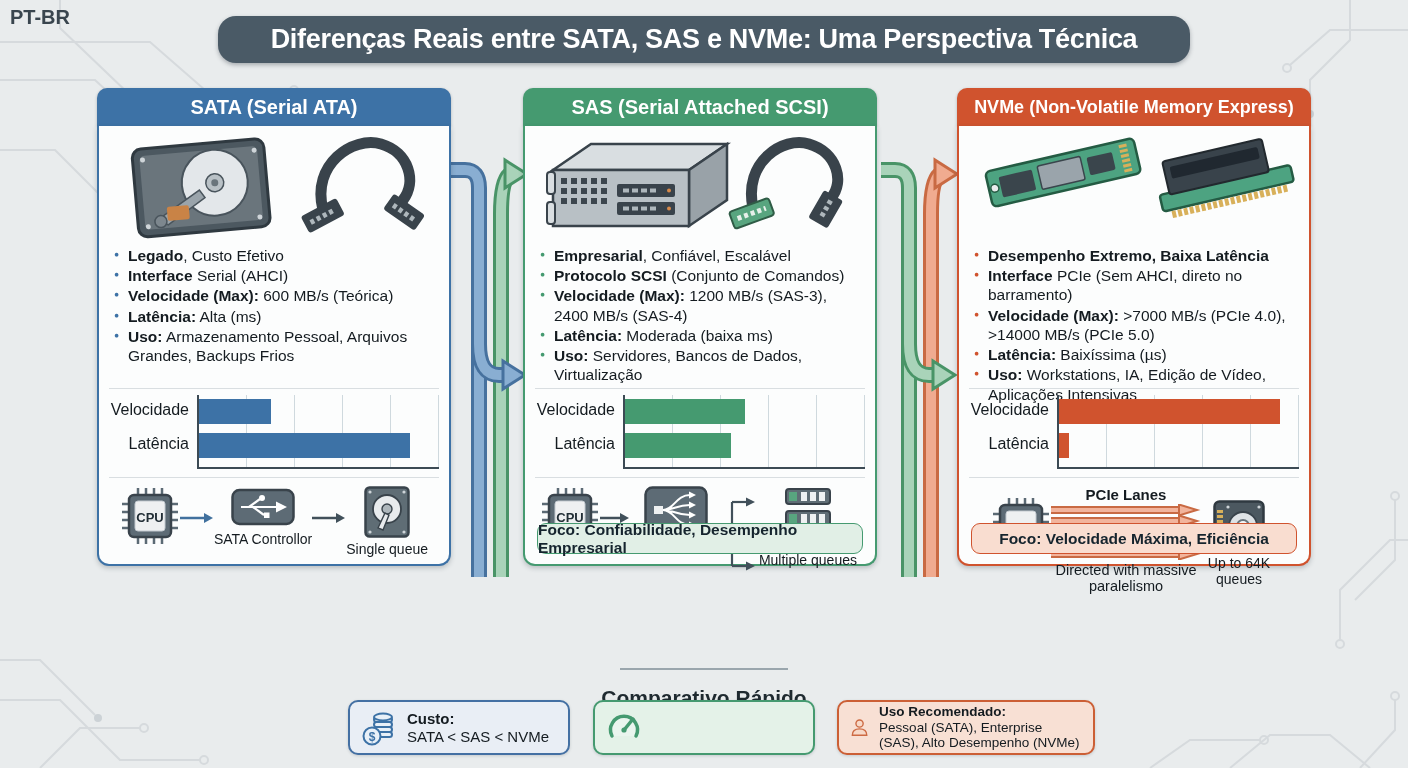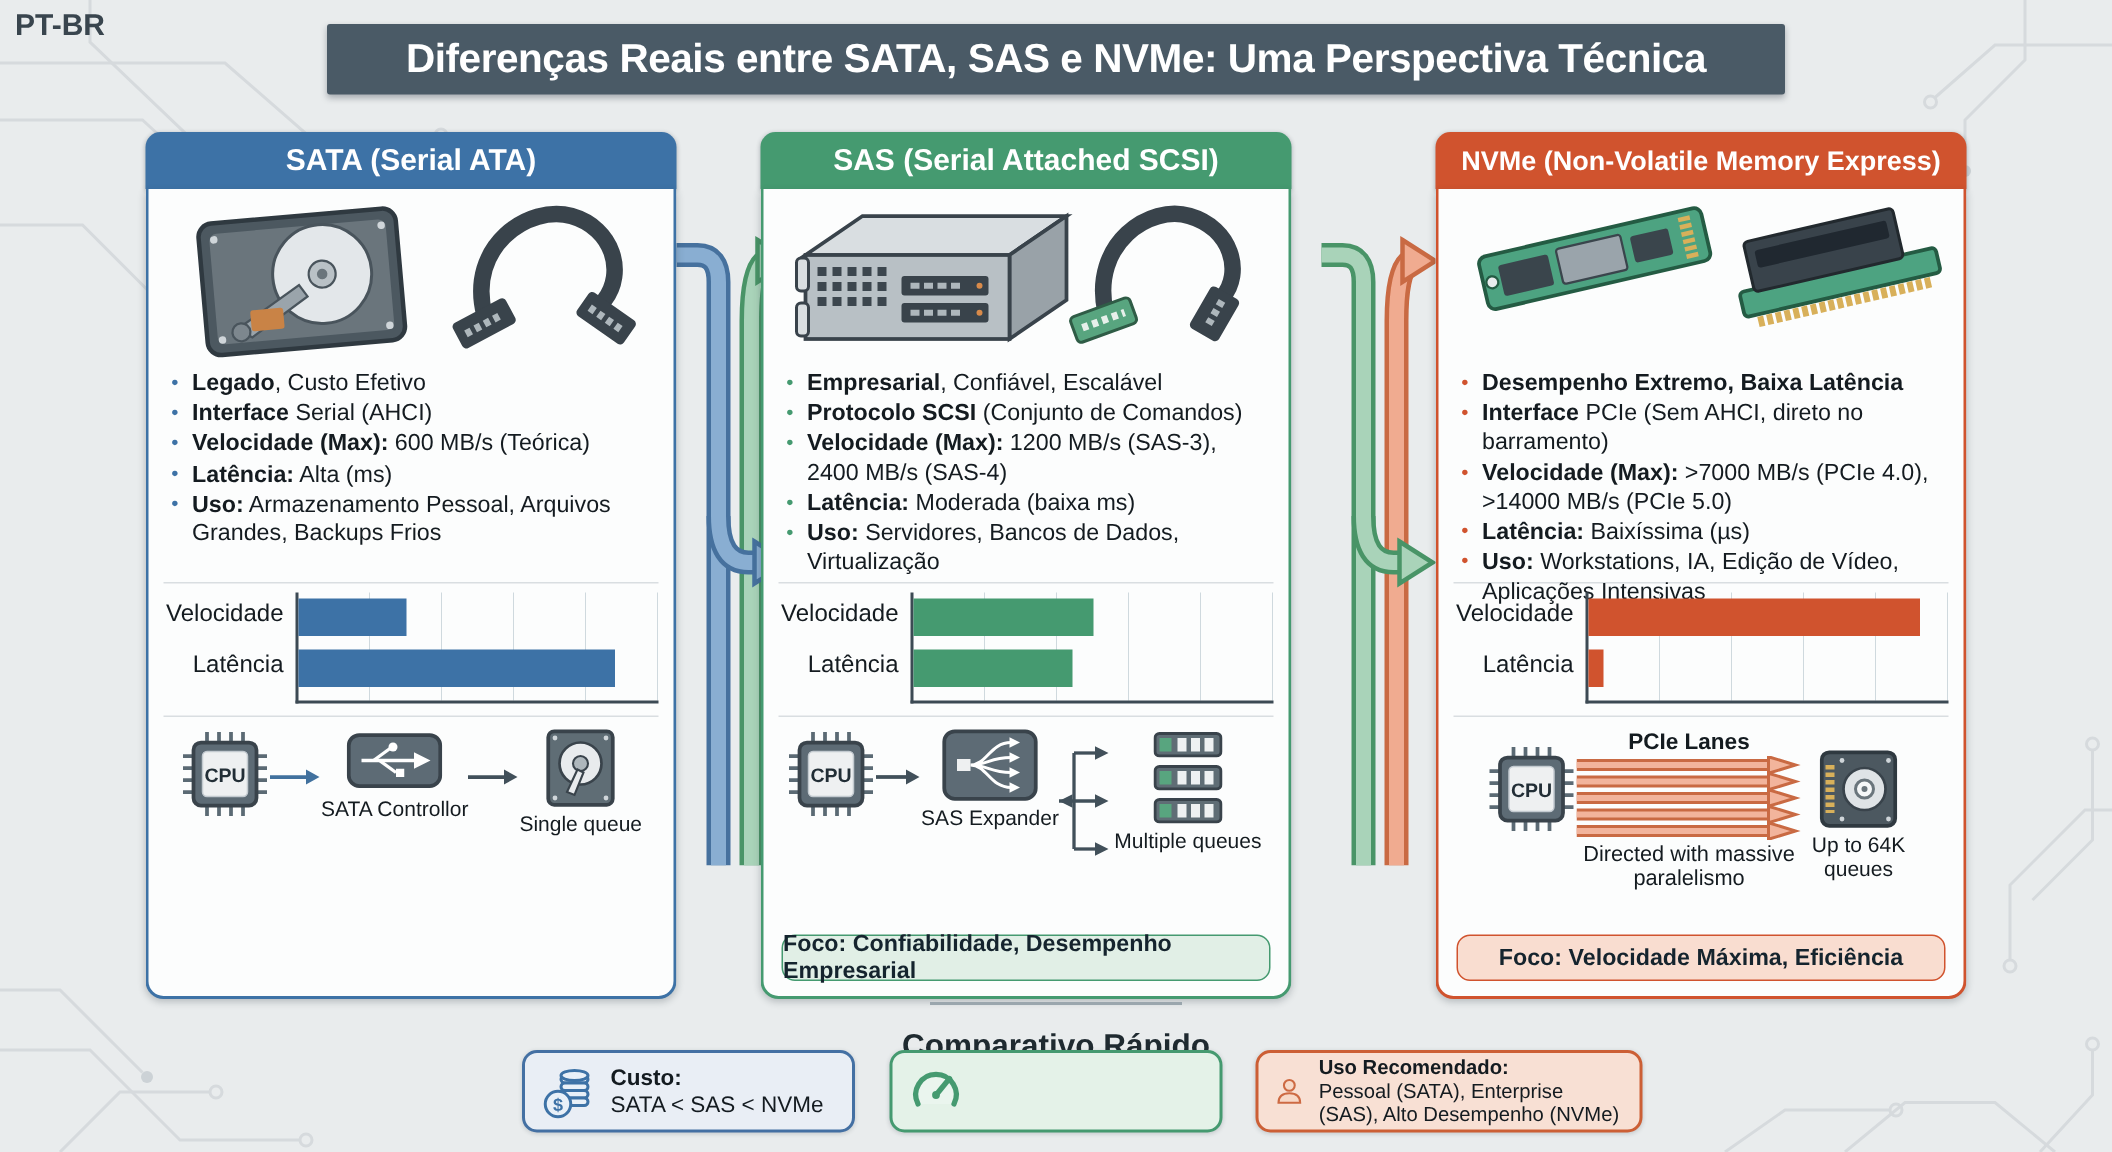--- a/index.html
+++ b/index.html
@@ -9,29 +9,29 @@
     background:#e9eced;
     position:relative;
     color:#1c262c;
   }
   
   .bg-circuit { position:absolute; inset:0; z-index:0; pointer-events:none; }
   
   .lang-tag { position:absolute; left:10px; top:6px; font-size:20px; font-weight:bold; color:#39454e; z-index:12; }
   .title-bar {
     position:absolute; left:218px; top:16px; width:972px; height:47px;
-    background:#4a5a66; border-radius:2px; z-index:12;
+    background:#4a5a66; border-radius:18px; z-index:12;
     display:flex; align-items:center; justify-content:center;
     box-shadow:0 2px 4px rgba(40,50,60,.35);
   }
   .title-bar span { color:#fff; font-size:27px; font-weight:bold; letter-spacing:-0.3px; }
   
-  .col { position:absolute; top:88px; width:354px; height:578px; z-index:10; }
+  .col { position:absolute; top:88px; width:354px; height:478px; z-index:10; }
   .c-sata { left:97px;  --ac:#3d72a6; --ac-light:#d9e5f1; }
-  .c-sas  { left:507px;border-radius:29px; --ac:#459a70; --ac-light:#e1efe6; }
+  .c-sas  { left:523px;border-radius:29px; --ac:#459a70; --ac-light:#e1efe6; }
   .c-nvme { left:957px; --ac:#d0532e; --ac-light:#f9ddd0; }
   .col-header {
     height:38px; background:var(--ac); border-radius:10px 10px 0 0;
     display:flex; align-items:center; justify-content:center;
     color:#fff; font-weight:bold; font-size:20px;
     box-shadow:0 1px 3px rgba(40,50,60,.3);
   }
   .c-nvme .col-header { font-size:18px; }
   .col-body {
     position:absolute; top:38px; left:0; right:0; bottom:0;

